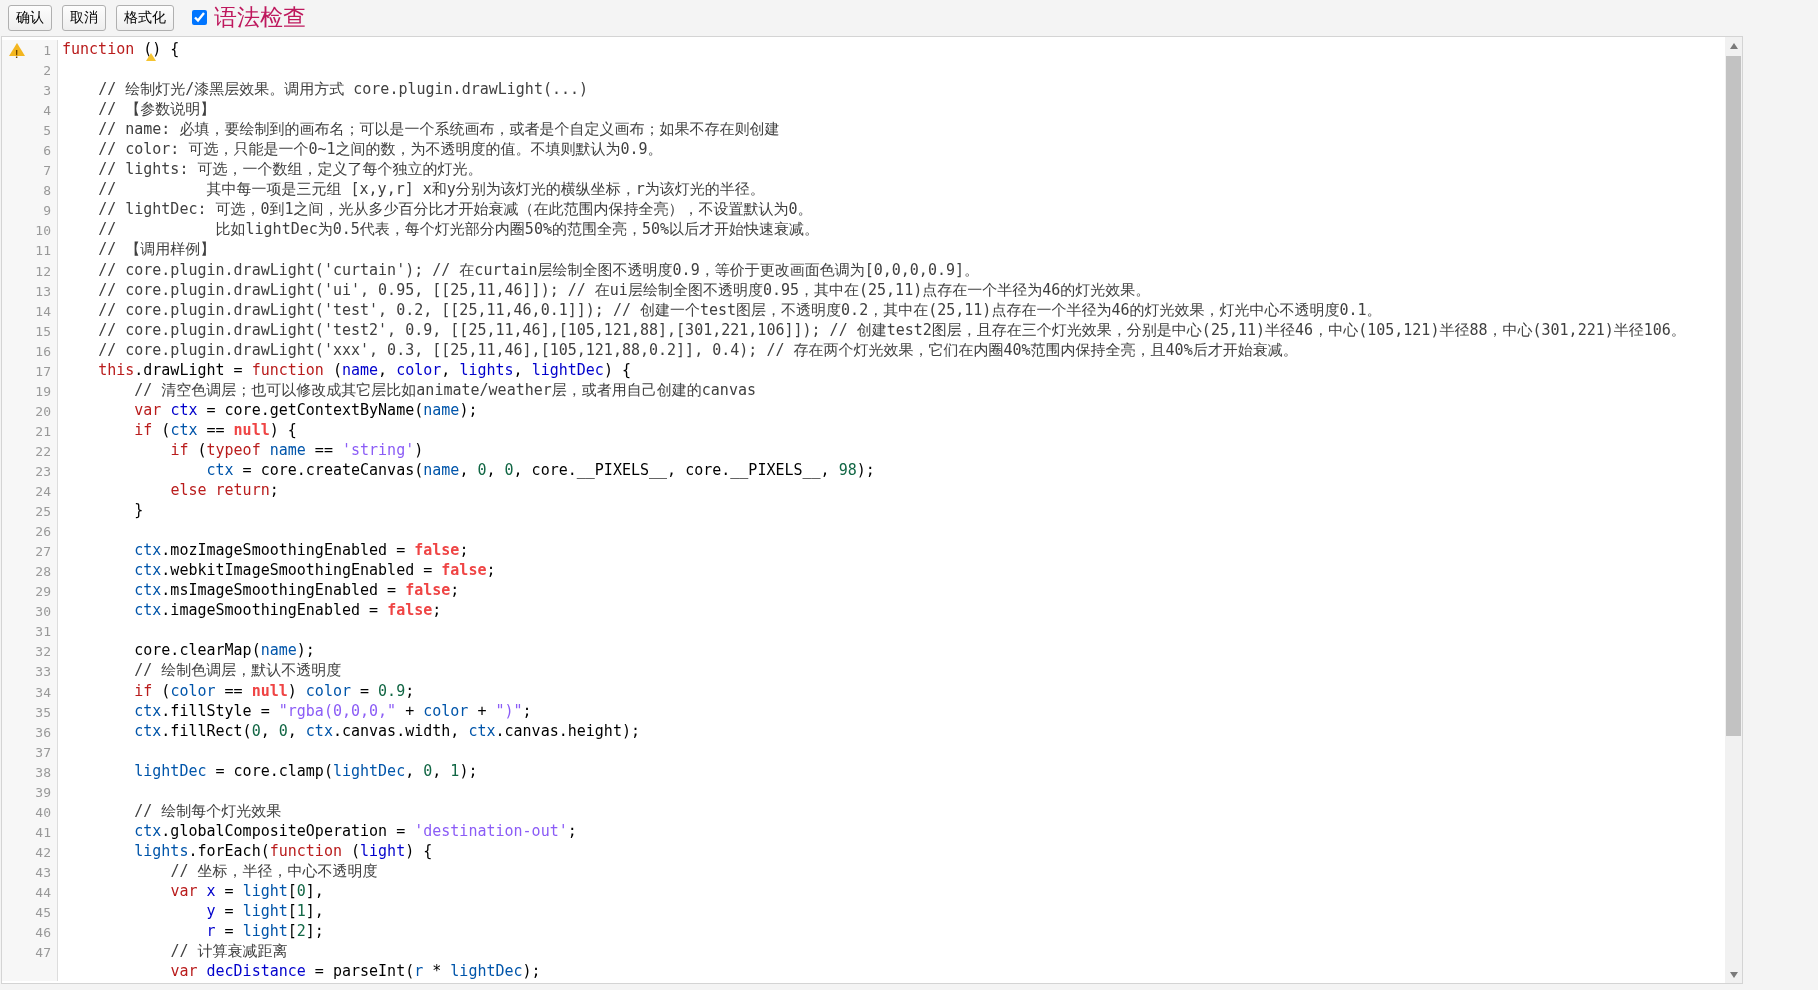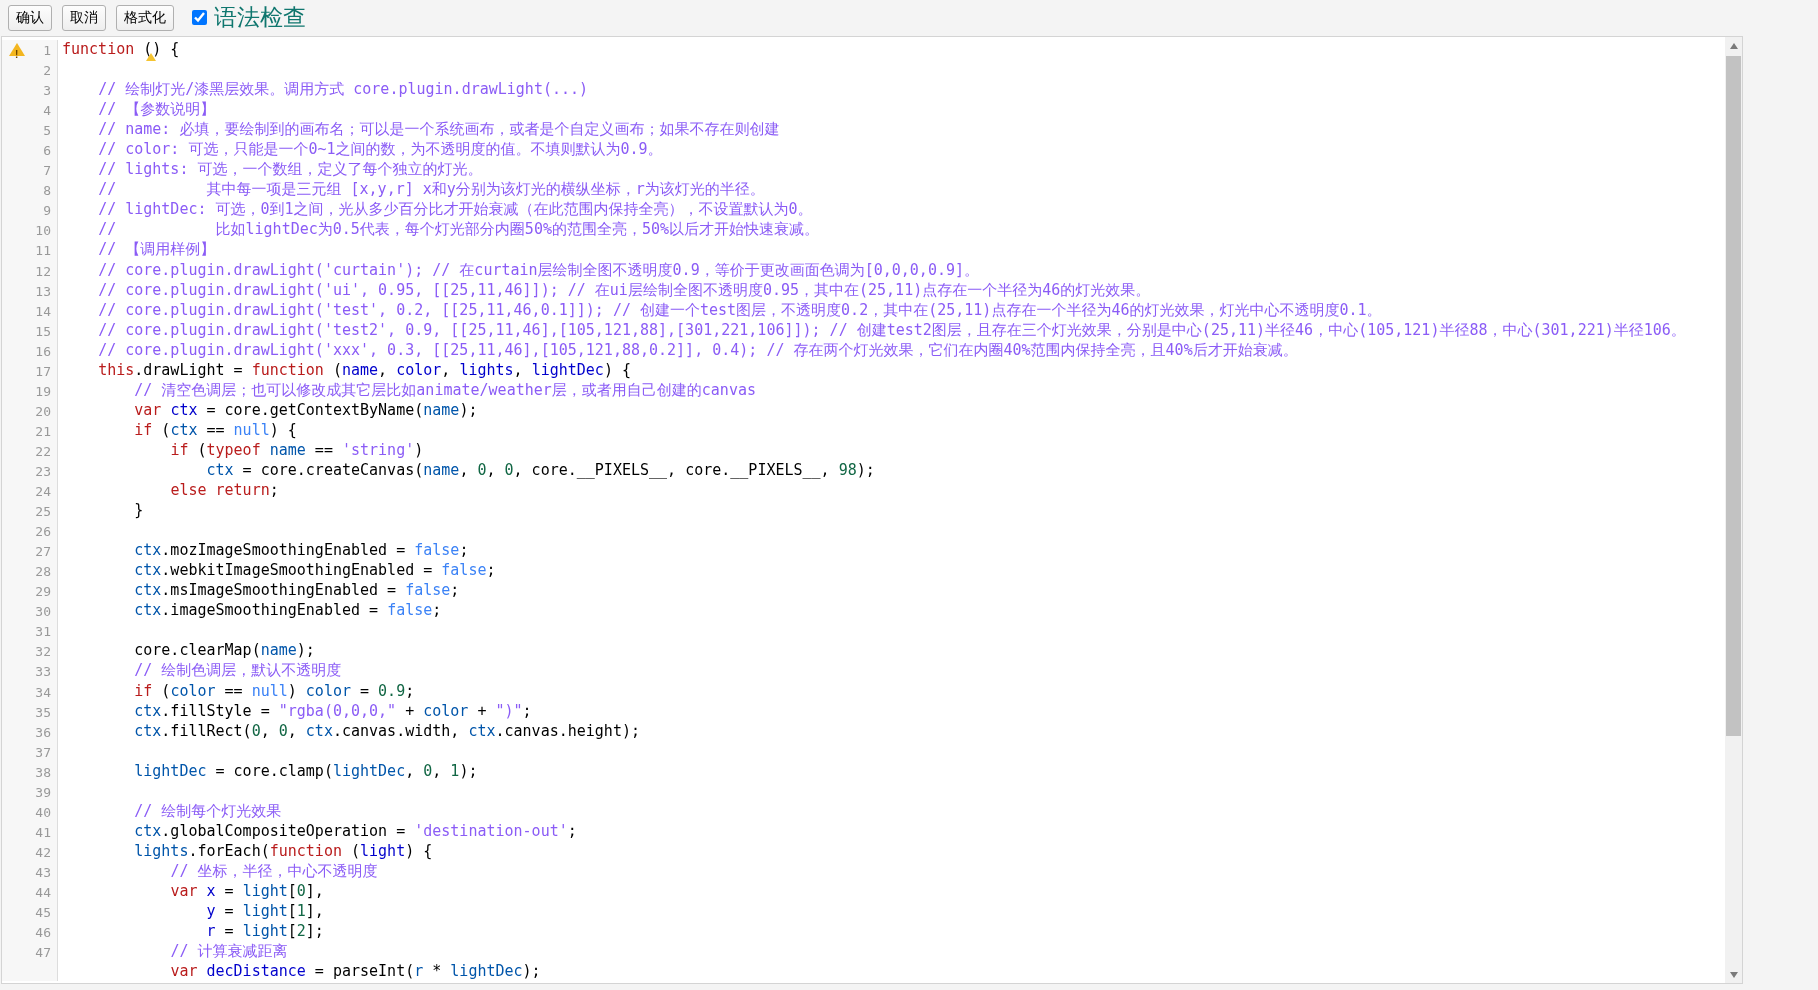--- a/index.html
+++ b/index.html
@@ -17,21 +17,21 @@
   .toolbar button {
     font-family:"Liberation Sans", sans-serif;
     font-size:14px; color:#000;
     padding:3px 7px; margin-right:10px;
     background:linear-gradient(#fdfdfd,#eeeeee);
     border:1px solid #b0b0b0; border-radius:3px;
     cursor:pointer;
   }
   .syntax-check { display:flex; align-items:center; margin-left:8px; }
   .syntax-check input { width:15px; height:15px; margin:0 7px 0 0; }
-  .syntax-label { font-size:23px; font-weight:500; color:#0f766e;text-align:center; }
+  .syntax-label { font-size:23px; font-weight:500; color:#be185d;text-align:center; }
 
   
   .editor {
     position:absolute; left:1px; top:36px;
     width:1742px; height:948px;
     background:#ffffff;
     border:1px solid #d4d4d4;
     overflow:hidden;
   }
   .cm-scroll {
@@ -58,24 +58,24 @@
     font-family:"DejaVu Sans Mono", monospace;
     font-size:15px;
     white-space:pre-wrap;
     word-break:break-all;
     color:#000;
   }
   
   .t-kw   { color:#b91c1c; }
   .t-def  { color:#0000cc; }
   .t-var  { color:#0055aa; }
-  .t-atom { color:#3b82f6; }
+  .t-atom { color:#ef4444;font-weight:bold; }
   .t-num  { color:#116644; }
   .t-str  { color:#8b5cf6; }
-  .t-cmt  { color:#8b5cf6; }
+  .t-cmt  { color:#404040; }
   .t-plain{ color:#000000; }
   
   .t-lint { position:relative; }
   .t-lint::after {
     content:""; position:absolute; left:3px; bottom:-3px;
     width:0; height:0;
     border-left:5px solid transparent;
     border-right:5px solid transparent;
     border-bottom:8px solid #f5c431;
   }

